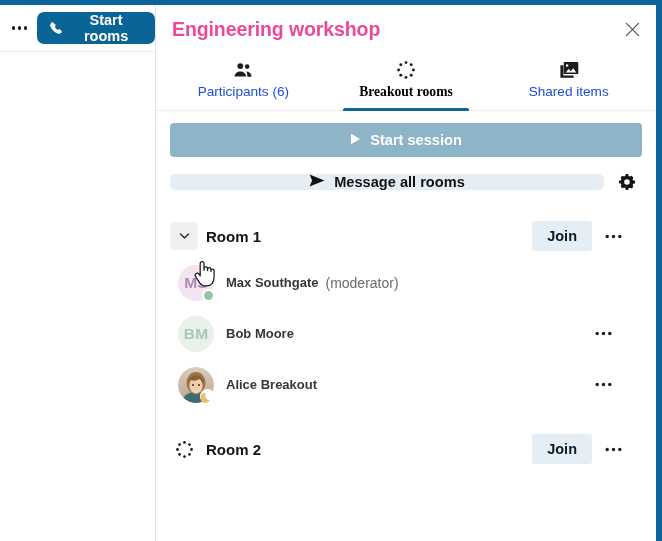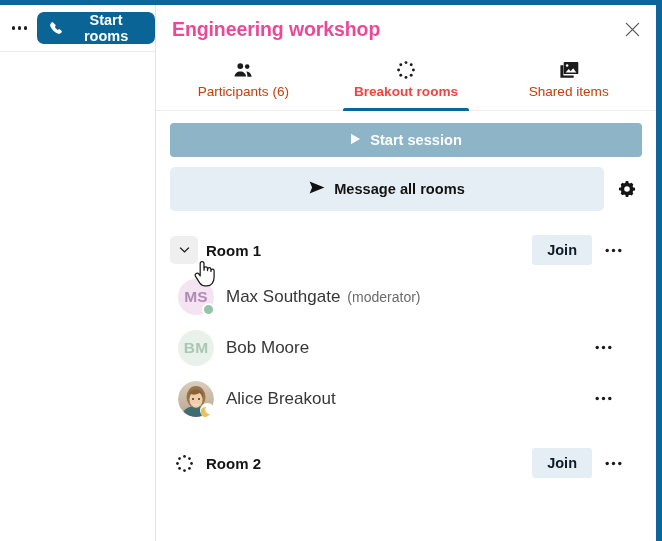--- a/index.html
+++ b/index.html
@@ -76,40 +76,40 @@
   .tabs {
     display:flex; height:58px; border-bottom:1px solid #ededed;
     padding:0 6px;
   }
   .tab {
     flex:1; display:flex; flex-direction:column; align-items:center; justify-content:flex-start;
     padding-top:6px; cursor:pointer; position:relative;
   }
   .tab-icon { height:22px; display:flex; align-items:center; justify-content:center; }
   .tab-label {
-    font-size:13.6px; color:#c2410c; margin-top:3px; white-space:nowrap;
-  }
-  .tab.active .tab-label { font-weight:700; color:#ef4444; }
+    font-size:13.6px; color:#1d4ed8; margin-top:3px; white-space:nowrap;
+  }
+  .tab.active .tab-label { font-weight:700; color:#000000;font-family:Liberation Serif, serif; }
   .tab.active::after {
     content:""; position:absolute; bottom:-1px; left:18px; right:18px;
     height:3px; background:#0c659b; border-radius:2px 2px 0 0;
   }
 
   
   .actions { padding:12px 14px 0 14px; }
   .start-session {
     width:100%; height:34px; border:none; border-radius:4px;
     background:#8eb4c8; color:#ffffff;
     font-size:14.6px; font-weight:700; cursor:pointer;
     display:flex; align-items:center; justify-content:center; gap:9px;
     font-family:"Liberation Sans", sans-serif;
   }
   .msg-row { display:flex; align-items:center; gap:8px; margin-top:10px; }
   .message-all {
-    flex:1; height:44px; border:none; border-radius:5px;
+    flex:1; height:16px; border:none; border-radius:5px;
     background:#e6eef5; color:#131313;
     font-size:14.6px; font-weight:700; cursor:pointer;
     display:flex; align-items:center; justify-content:center; gap:9px;
     font-family:"Liberation Sans", sans-serif;
   }
   .gear-btn {
     width:30px; height:30px; border:none; background:transparent; cursor:pointer;
     display:flex; align-items:center; justify-content:center; border-radius:4px;
   }
 
@@ -160,21 +160,21 @@
   .presence {
     position:absolute; right:-1px; bottom:-1px;
     width:13px; height:13px; border-radius:50%;
     border:2px solid #ffffff;
   }
   .presence.away {
     background:#ffffff; border:none;
     width:15px; height:15px;
     display:flex; align-items:center; justify-content:center;
   }
-  .person-name { font-size:17px; font-weight:400; color:#373737; }
+  .person-name { font-size:13px; font-weight:700; color:#373737; }
   .person-tag { font-size:14px; color:#6b6b6b; margin-left:7px; font-weight:400; }
   .person-spacer { flex:1; }
 
   
   .cursor { position:absolute; left:193px; top:259px; pointer-events:none; }
 </style>
 </head>
 <body>
 
 <div id="root">

